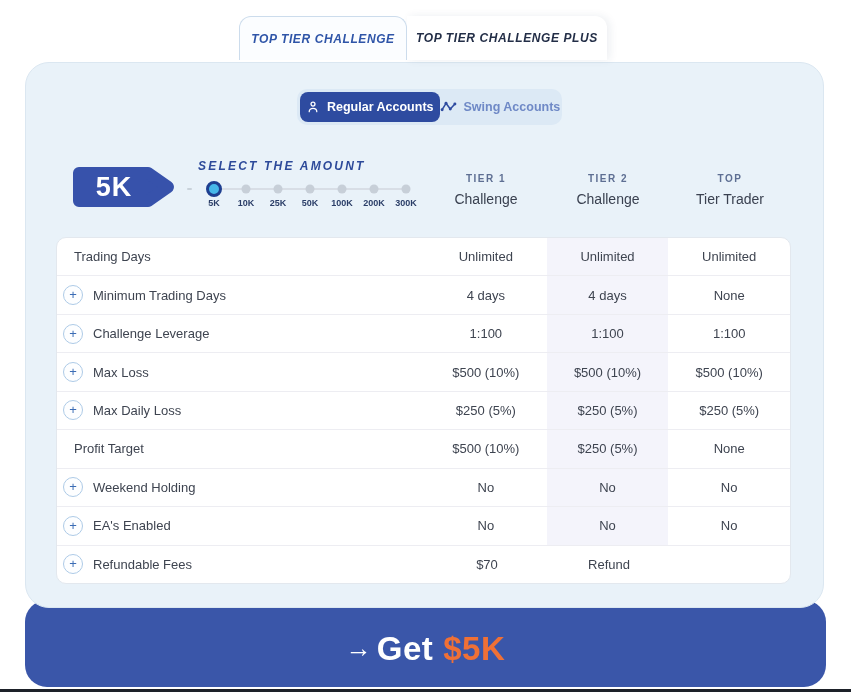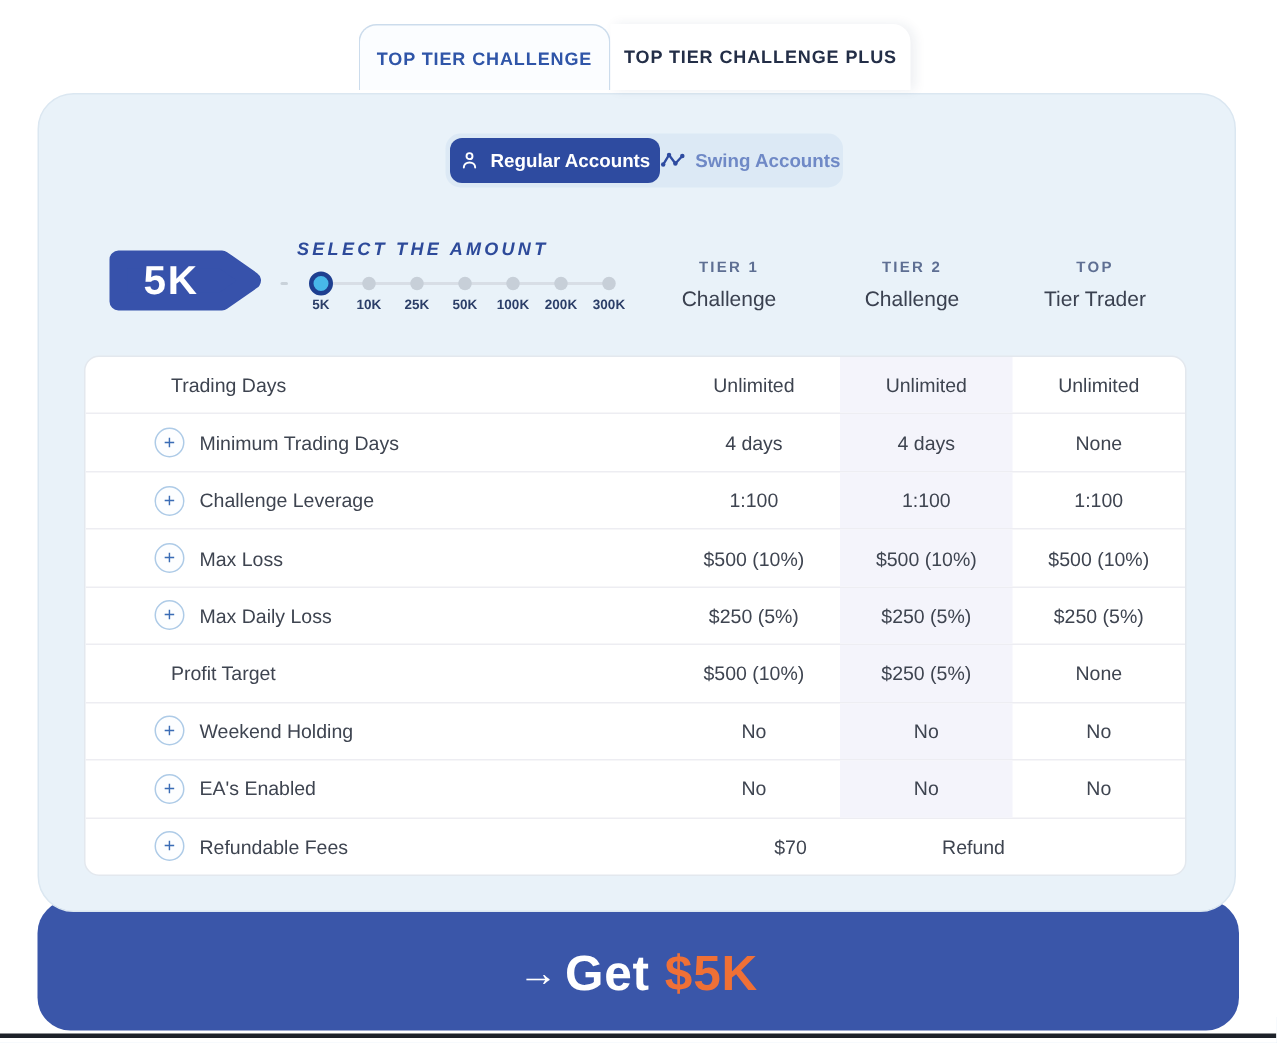--- a/index.html
+++ b/index.html
@@ -10,21 +10,21 @@
     --selected-dot-fill:#47b8e9;
     --selected-dot-ring:#1e3f90;
     --card-bg:#e9f2f9;
   }
   *{margin:0;padding:0;box-sizing:border-box;}
   body{background:#fff;font-family:"Liberation Sans",sans-serif;}
   .page{position:relative;width:851px;height:695px;background:#fff;overflow:hidden;}
 
   
   .tab{position:absolute;top:16px;height:44px;display:flex;align-items:center;justify-content:center;
-       font-size:12px;font-weight:bold;letter-spacing:.6px;cursor:pointer;}
+       font-size:12px;font-weight:bold;letter-spacing:.6px;cursor:pointer;font-style:italic;}
   .tab-active{left:239px;width:168px;background:#fbfdff;border:1px solid #ccdcec;border-bottom:none;
        border-radius:12px 12px 0 0;color:#2f55a8;z-index:3;}
   .tab-inactive{left:407px;width:200px;background:#ffffff;border-radius:0 12px 0 0;color:#232e47;
        box-shadow:3px 0 8px rgba(30,50,90,.08);z-index:2;}
 
   
   .cta-bar{position:absolute;left:25px;top:600px;width:801px;height:87px;background:var(--cta-bar-blue);
        border-radius:22px;z-index:0;display:flex;align-items:center;justify-content:center;cursor:pointer;}
   .cta-inner{display:flex;align-items:center;margin-top:10px;}
   .cta-arrow{color:#fff;font-size:26px;font-weight:400;margin-right:5px;}
@@ -66,21 +66,21 @@
 
   
   .plan-cols{position:absolute;left:399px;top:110px;display:flex;}
   .plan-col{width:122px;text-align:center;}
   .plan-tier{font-size:10px;font-weight:bold;letter-spacing:1.5px;color:#5e6f93;}
   .plan-name{font-size:14px;color:#3a4150;margin-top:7px;}
 
   
   .table{position:absolute;left:30px;top:174px;width:735px;height:347px;background:#fff;
        border:1px solid #e3e8ee;border-radius:10px;overflow:hidden;display:flex;flex-direction:column;}
-  .t-row{flex:1;display:flex;align-items:stretch;border-bottom:1px solid #ededf2;padding-left:40px;}
+  .t-row{flex:1;display:flex;align-items:stretch;border-bottom:1px solid #ededf2;}
   .t-row:last-child{border-bottom:none;}
   .t-label{width:369px;display:flex;align-items:center;padding-left:6px;font-size:13px;color:#3e4450;}
   .plus-btn{width:20px;height:20px;border-radius:50%;border:1px solid #aecbe7;color:#3b6cb5;font-size:13px;
        line-height:18px;text-align:center;background:#fdfeff;cursor:pointer;flex:0 0 auto;margin-right:10px;}
   .t-label .lbl{white-space:nowrap;}
   .t-label.no-expand .lbl{margin-left:11px;}
   .t-cell{width:122px;display:flex;align-items:center;justify-content:center;font-size:13px;color:#3e4450;}
   .t-cell.mid{background:#f4f4fb;}
 </style>
 </head>

